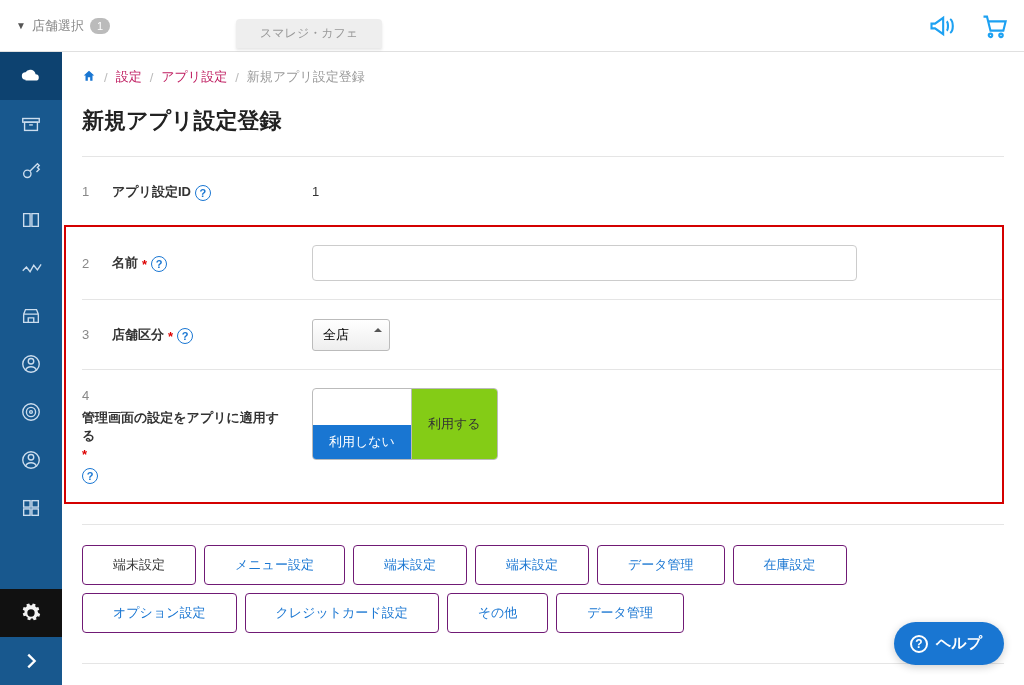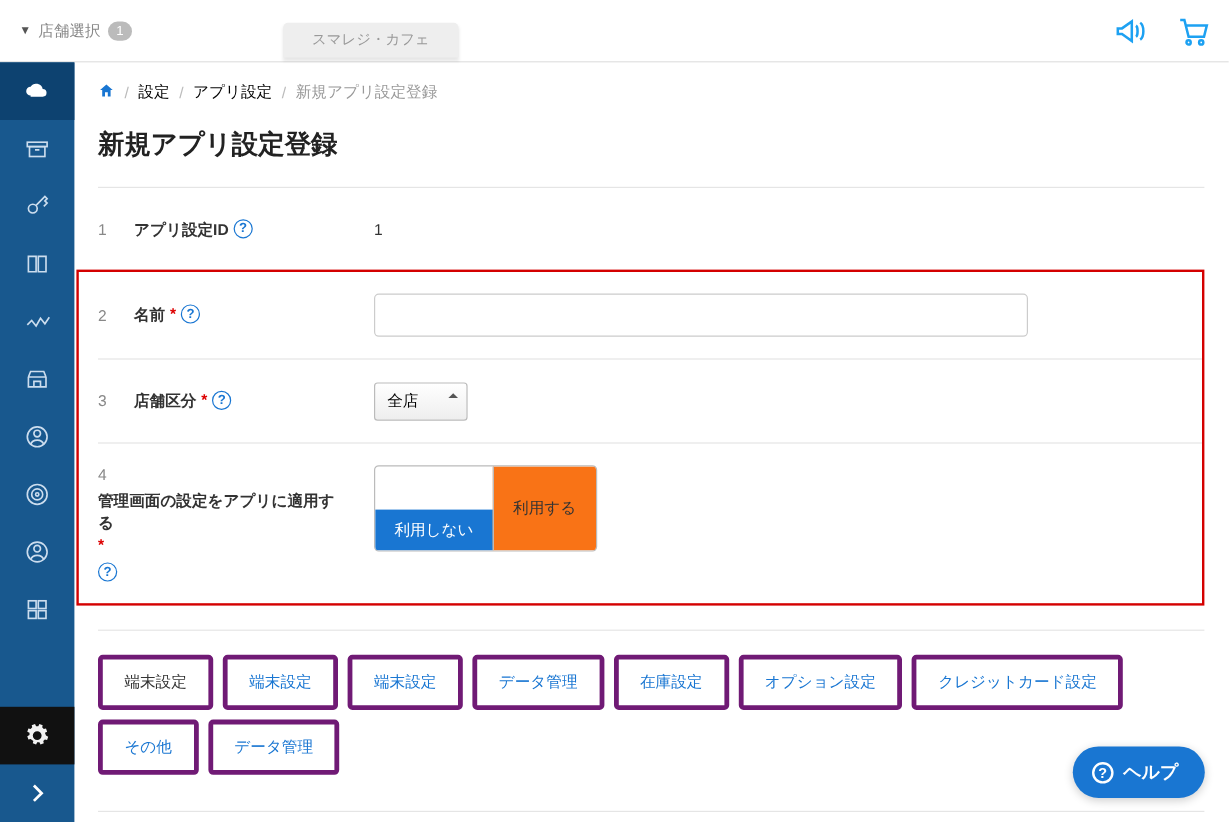--- a/index.html
+++ b/index.html
@@ -18,55 +18,55 @@
     .sidebar { position: absolute; left: 0; top: 52px; bottom: 0; width: 62px; background: #18588e; display: flex; flex-direction: column; }
     .sidebar-item { height: 48px; display: flex; align-items: center; justify-content: center; cursor: pointer; color: #cde; }
     .sidebar-item.active { background: #0d4270; }
     .sidebar-bottom { margin-top: auto; }
     .sidebar-bottom .sidebar-item:first-child { background: #111; }
     .sidebar-icon { width: 22px; height: 22px; }
 
     
     .main { position: absolute; left: 62px; top: 52px; right: 0; bottom: 0; padding: 16px 20px; overflow-y: auto; }
     .breadcrumb { display: flex; align-items: center; gap: 8px; color: #999; font-size: 13px; margin-bottom: 20px; }
-    .breadcrumb a { color: #000000; text-decoration: none; }
+    .breadcrumb a { color: #be185d; text-decoration: none; }
     .breadcrumb .sep { color: #bbb; }
     .bc-home { width: 14px; height: 14px; }
 
     .page-title { font-size: 22px; font-weight: bold; color: #222; margin-bottom: 20px; }
 
     .form-row { display: flex; align-items: center; padding: 18px 0; border-top: 1px solid #e5e5e5; min-height: 70px; }
     .form-row:first-of-type { border-top: 1px solid #e5e5e5; }
     .row-num { width: 30px; color: #888; }
-    .row-label { width: 200px; font-weight: bold; display: flex; align-items: flex-start; gap: 4px; flex-wrap: wrap; }
+    .row-label { width: 200px; font-weight: bold; display: flex; align-items: flex-end; gap: 4px; flex-wrap: wrap; }
     .req { color: #d00; }
     .help-icon { display: inline-flex; width: 16px; height: 16px; border: 1.5px solid #1976d2; border-radius: 50%; color: #1976d2; align-items: center; justify-content: center; font-size: 11px; cursor: pointer; font-weight: bold; }
     .row-value { flex: 1; }
 
     .highlight-box { border: 2px solid #d40000; margin-left: -18px; padding-left: 16px; margin-top: -1px; }
     .highlight-box .form-row:first-child { border-top: none; }
 
     .row-4 { align-items: flex-start; }
     .row-4 .row-label-block { width: 230px; }
     .row-4 .row-num { display: block; margin-bottom: 6px; }
     .row-4 .row-label { display: flex; align-items: flex-end; gap: 2px; font-weight: bold; }
 
     .text-input { width: 100%; max-width: 545px; height: 36px; border: 1px solid #ccc; border-radius: 4px; padding: 0 10px; font-size: 13px; }
     .select-input { height: 32px; border: 1px solid #bbb; border-radius: 3px; padding: 0 26px 0 10px; font-size: 13px; background: linear-gradient(#fff, #eee); appearance: none; position: relative; min-width: 78px; }
     .select-wrap { position: relative; display: inline-block; }
     .select-wrap::after { content: ""; position: absolute; right: 8px; top: 9px; width: 0; height: 0; border-left: 4px solid transparent; border-right: 4px solid transparent; border-bottom: 4px solid #555; }
     .select-wrap::before { content: ""; position: absolute; right: 8px; bottom: 9px; width: 0; height: 0; border-left: 4px solid transparent; border-right: 4px solid transparent; border-top: 4px solid #555; }
 
     .toggle-group { display: inline-flex; border: 1px solid #bbb; border-radius: 4px; overflow: hidden; }
-    .toggle-btn { padding: 8px 16px; background: #f97316; cursor: pointer; font-size: 13px; color: #333; border: none; }
+    .toggle-btn { padding: 8px 16px; background: #84cc16; cursor: pointer; font-size: 13px; color: #333; border: none; }
     .toggle-btn.active { background: #1976d2; color: #fff; margin-top: 36px; }
     .toggle-btn + .toggle-btn { border-left: 1px solid #bbb; }
 
     .tab-row { display: flex; flex-wrap: wrap; gap: 8px; margin-top: 20px; border-top: 1px solid #e5e5e5; padding-top: 20px; }
-    .tab-pill { border: 4px solid #701a75; border-radius: 4px; padding: 10px 18px; color: #1976d2; cursor: pointer; background: #fff; font-size: 13px; }
+    .tab-pill { border: 1px solid #701a75; border-radius: 4px; padding: 10px 30px; color: #1976d2; cursor: pointer; background: #fff; font-size: 13px; }
     .tab-pill.active { color: #333; }
 
     .section-title { font-size: 18px; font-weight: bold; margin-top: 30px; border-top: 1px solid #e5e5e5; padding-top: 20px; }
 
     .help-fab { position: fixed; right: 20px; bottom: 20px; background: #1976d2; color: #fff; padding: 12px 22px 12px 16px; border-radius: 24px; display: flex; align-items: center; gap: 8px; cursor: pointer; font-size: 15px; font-weight: bold; box-shadow: 0 2px 8px rgba(0,0,0,0.2); }
     .help-fab-icon { width: 18px; height: 18px; border: 2px solid #fff; border-radius: 50%; display: inline-flex; align-items: center; justify-content: center; font-size: 12px; }
   </style>
 </head>
 <body>
 
@@ -234,20 +234,21 @@
         <div class="toggle-group">
           <button class="toggle-btn active">利用しない</button>
           <button class="toggle-btn">利用する</button>
         </div>
       </div>
     </div>
   </div>
 
   <div class="tab-row">
     <div class="tab-pill active">端末設定</div>
+    <div class="tab-pill">メニュー設定</div>
     <div class="tab-pill">端末設定</div>
     <div class="tab-pill">端末設定</div>
     <div class="tab-pill">データ管理</div>
     <div class="tab-pill">在庫設定</div>
     <div class="tab-pill">オプション設定</div>
     <div class="tab-pill">クレジットカード設定</div>
     <div class="tab-pill">その他</div>
     <div class="tab-pill">データ管理</div>
   </div>
 

